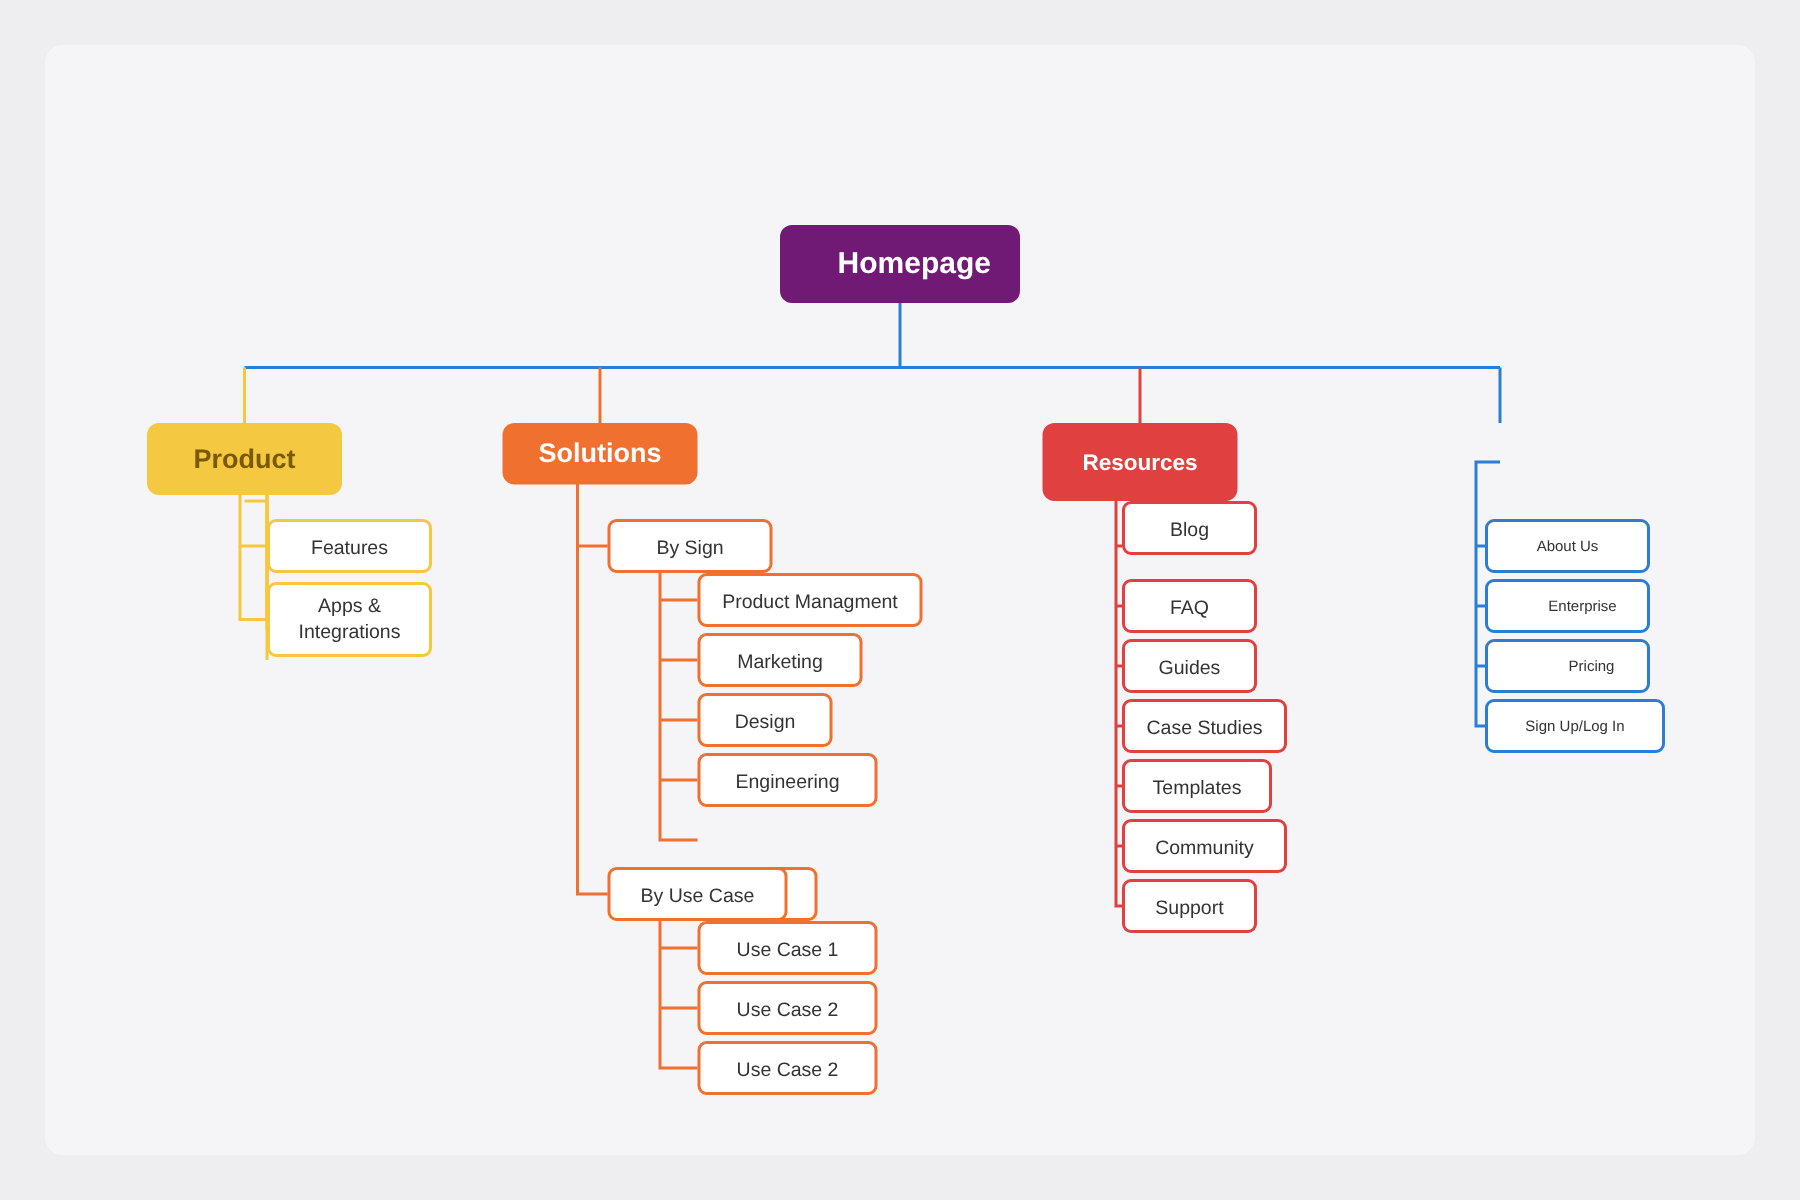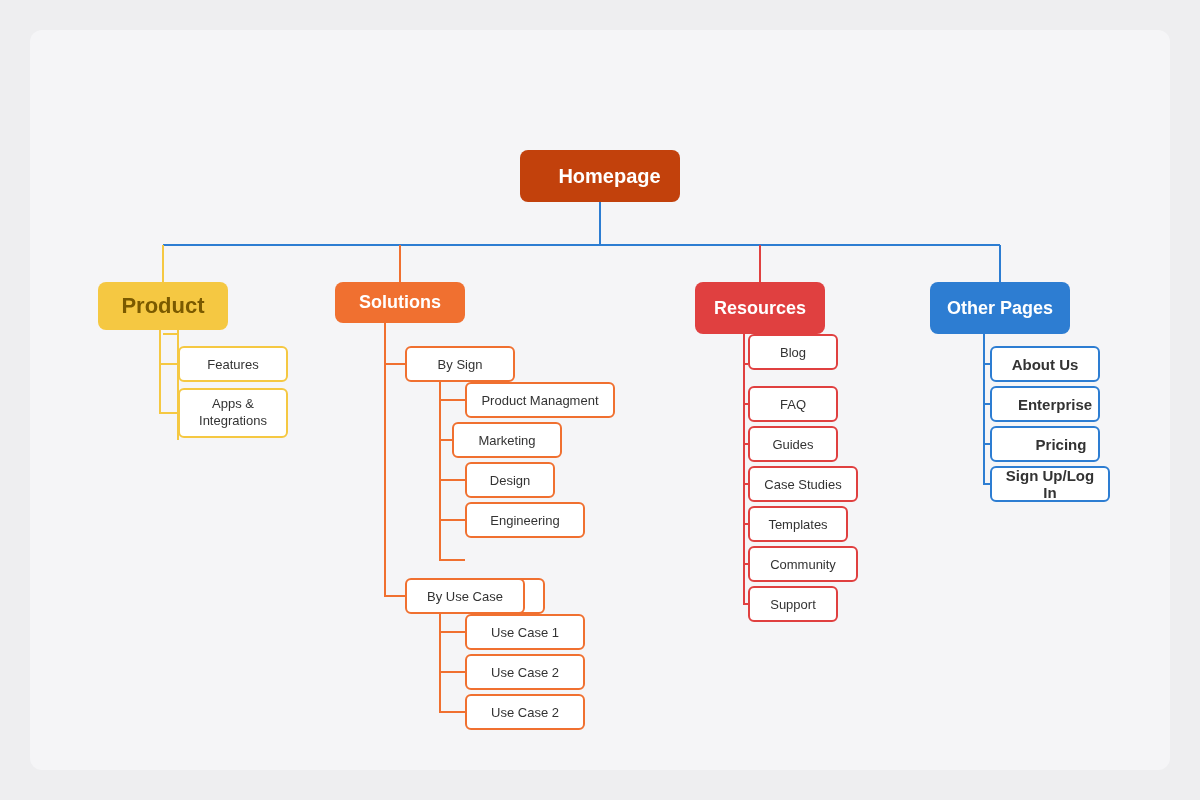--- a/index.html
+++ b/index.html
@@ -32,36 +32,36 @@
       display: flex;
       align-items: center;
       justify-content: center;
       text-align: center;
       font-size: 14px;
       font-weight: 500;
       padding: 6px 12px;
     }
     
     .node-homepage {
-      background: #c2410c;
+      background: #701a75;
       color: white;
       font-size: 20px;
       font-weight: 600;
       width: 160px;
       height: 52px;
       left: 490px;
       top: 120px;
       border-radius: 8px;
       padding-left: 31px;
     }
     
     .node-product {
       background: #f5c842;
       color: #7a5a00;
-      font-size: 22px;
+      font-size: 18px;
       font-weight: 600;
       width: 130px;
       height: 48px;
       left: 68px;
       top: 252px;
       border-radius: 8px;
     }
     
     .node-solutions {
       background: #f07030;
@@ -71,21 +71,21 @@
       width: 130px;
       height: 41px;
       left: 305px;
       top: 252px;
       border-radius: 8px;
     }
     
     .node-resources {
       background: #e04040;
       color: white;
-      font-size: 18px;
+      font-size: 15px;
       font-weight: 600;
       width: 130px;
       height: 52px;
       left: 665px;
       top: 252px;
       border-radius: 8px;
     }
     
     .node-otherpages {
       background: #2d7dd2;
@@ -126,33 +126,33 @@
       border: 2px solid #e04040;
       font-size: 13px;
       font-weight: 400;
       border-radius: 6px;
     }
     
     .node-blue-child {
       background: white;
       color: #333;
       border: 2px solid #2d7dd2;
-      font-size: 15px;
-      font-weight: 700;
+      font-size: 10px;
+      font-weight: 400;
       border-radius: 6px;
     }
 
     
     .node-features { left: 148px; top: 316px; width: 110px; height: 36px; }
     .node-apps { left: 148px; top: 358px; width: 110px; height: 50px; line-height: 1.3; }
 
     
     .node-byteam { left: 375px; top: 316px; width: 110px; height: 36px; }
     .node-pm { left: 435px; top: 352px; width: 150px; height: 36px; }
-    .node-marketing { left: 422px; top: 392px; width: 110px; height: 36px; padding-left: 12px; }
+    .node-marketing { left: 435px; top: 392px; width: 110px; height: 36px; padding-left: 12px; }
     .node-design { left: 435px; top: 432px; width: 90px; height: 36px; }
     .node-engineering { left: 435px; top: 472px; width: 120px; height: 36px; }
     .node-sales { left: 435px; top: 512px; width: 80px; height: 36px; margin-top: 36px; }
     .node-byusecase { left: 375px; top: 548px; width: 120px; height: 36px; }
     .node-uc1 { left: 435px; top: 584px; width: 120px; height: 36px; }
     .node-uc2 { left: 435px; top: 624px; width: 120px; height: 36px; }
     .node-uc3 { left: 435px; top: 664px; width: 120px; height: 36px; }
 
     
     .node-blog { left: 718px; top: 304px; width: 90px; height: 36px; }
@@ -308,23 +308,20 @@
   <div class="node node-red-child node-templates" style="width:100px;height:36px;padding-left:12px;">
     <span>Templates</span>
   </div>
   <div class="node node-red-child node-community" style="width:110px;height:36px;">
     <span>Community</span>
   </div>
   <div class="node node-red-child node-support" style="width:90px;height:36px;">
     <span>Support</span>
   </div>
 
-  <div class="node node-otherpages">
-    <span>Other Pages</span>
-  </div>
 
   <div class="node node-blue-child node-aboutus" style="width:110px;height:36px;">
     <span>About Us</span>
   </div>
   <div class="node node-blue-child node-enterprise" style="width:110px;height:36px;padding-left:32px;">
     <span>Enterprise</span>
   </div>
   <div class="node node-blue-child node-pricing" style="width:110px;height:36px;padding-left:44px;">
     <span>Pricing</span>
   </div>

